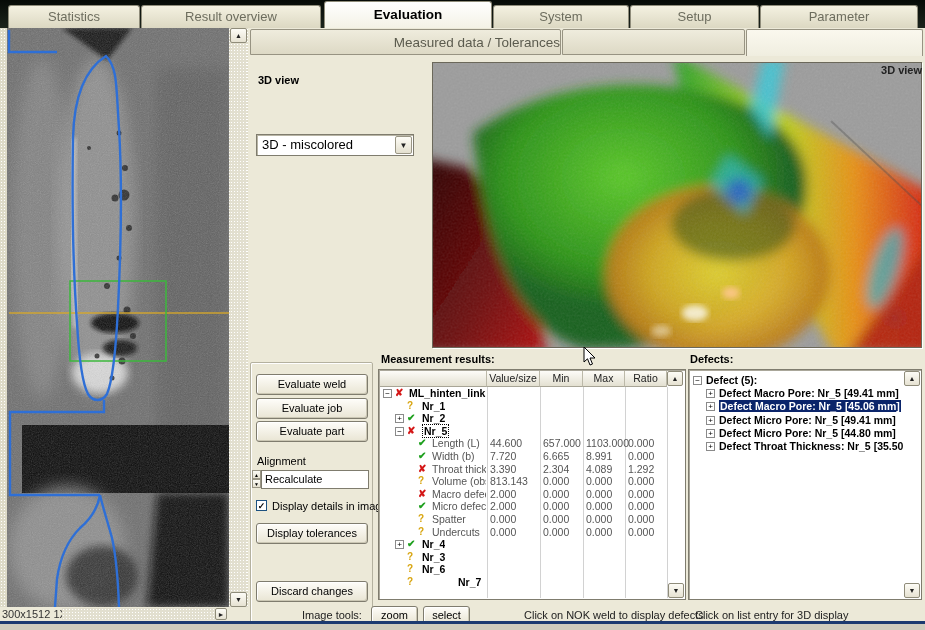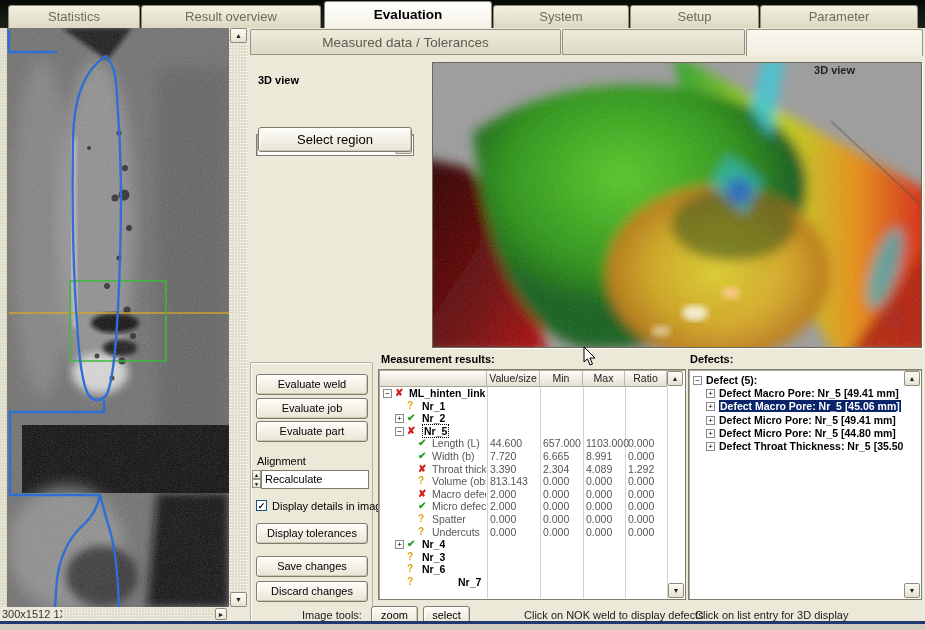--- a/index.html
+++ b/index.html
@@ -11,21 +11,21 @@
   #topbar{position:absolute;left:0;top:0;width:925px;height:28px;
           background:linear-gradient(#060a06,#1c241c);}
   .mtab{position:absolute;top:5px;height:23px;line-height:21px;text-align:center;
         font-size:13px;color:#6d6d5e;cursor:default;
         background:linear-gradient(#f4f1e1,#dcd8c2);
         border:1px solid #8f8c7a;border-bottom:none;border-radius:3px 3px 0 0;}
   .mtab.active{top:1px;height:27px;line-height:25px;font-weight:bold;font-size:13.5px;
         color:#000;background:linear-gradient(#ffffff,#f4f2e6);z-index:2;}
 
   
-  .stab{position:absolute;top:29px;height:26px;text-align:center;cursor:default;
+  .stab{position:absolute;top:29px;height:26px;text-align:right;cursor:default;
         background:linear-gradient(#efecdd,#ddd9c5);
         border:1px solid #979382;border-bottom:1px solid #979382;border-radius:2px 2px 0 0;}
   .stab .lg{font-size:13.5px;color:#5b5b4e;line-height:25px;}
   .stab .sm{font-size:11px;font-weight:bold;color:#222;line-height:25px;margin-top:28px;}
   .stab.active{background:linear-gradient(#faf8ee,#f0eee0);border-bottom:none;height:27px;z-index:2;}
 
   
   #leftpanel{position:absolute;left:0;top:28px;width:248px;height:579px;
      background:radial-gradient(#ffffff 35%,#dedbc8 36%);background-size:3px 3px;}
   #weldimg{position:absolute;left:7px;top:0;width:222px;height:579px;background:#6e6e6e;}
@@ -210,21 +210,20 @@
     <div class="sbtn" style="left:62px;top:1px;width:12px;height:12px">◄</div>
     <div id="hstrack"></div>
     <div class="sbtn" style="left:215px;top:1px;width:12px;height:12px">►</div>
   </div>
 
   <div class="label-sm" style="left:258px;top:74px">3D view</div>
   <div id="dd3d">
     <span class="val">3D - miscolored</span>
     <span class="arrow">▼</span>
   </div>
-  <div id="btn-selregion" class="btn">Select region</div>
 
   <div id="panel3d">
     <svg width="488" height="284" viewBox="0 0 488 284">
       <defs>
         <radialGradient id="gGreen" cx="45%" cy="35%">
             <stop offset="0%" stop-color="#5ac828"></stop>
             <stop offset="70%" stop-color="#2c9418"></stop>
             <stop offset="100%" stop-color="#17601a"></stop>
           </radialGradient>
         <radialGradient id="gYellow">
@@ -286,21 +285,20 @@
       <div style="top:0">▲</div>
       <div style="top:9px">▼</div>
     </div>
     <div class="field">Recalculate</div>
   </div>
   <div id="chkrow">
     <div id="chkbox">✓</div>
     <span class="lbl">Display details in image</span>
   </div>
   <div class="btn actbtn" style="top:523px">Display tolerances</div>
-  <div class="btn actbtn" style="top:556px">Save changes</div>
   <div class="btn actbtn" style="top:581px">Discard changes</div>
 
   <div class="label-sm" id="mr-title">Measurement results:</div>
   <div id="mrpanel">
     <div id="mrheader">
       <div class="hcell" style="width:107px"></div>
       <div class="hcell" style="width:53px">Value/size</div>
       <div class="hcell" style="width:43px">Min</div>
       <div class="hcell" style="width:42px">Max</div>
       <div class="hcell" style="width:42px">Ratio</div>

